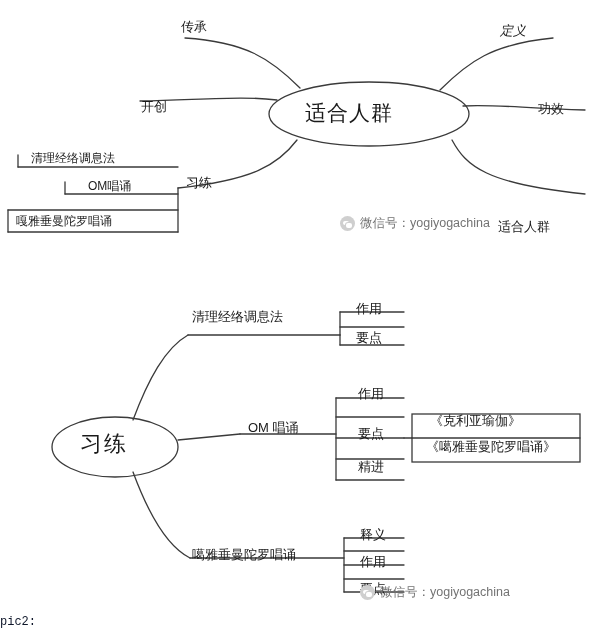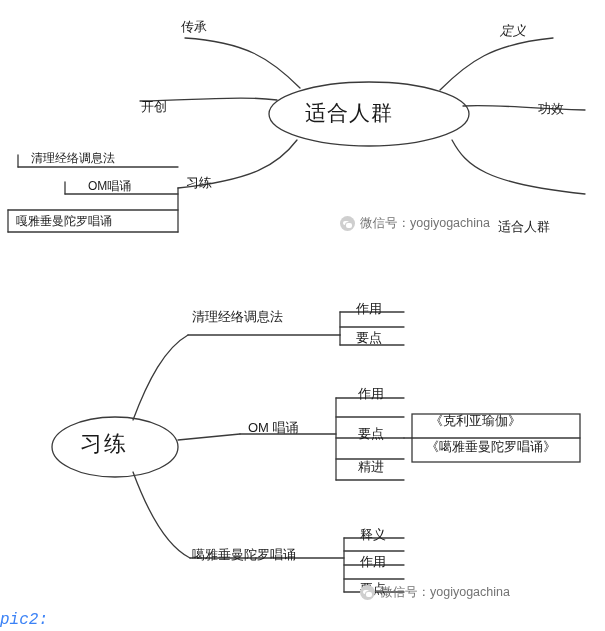--- a/index.html
+++ b/index.html
@@ -76,24 +76,23 @@
     width: 6px;
     height: 4.5px;
     border-radius: 2px;
     background: #ffffff;
     box-shadow: 0 0 0 1px #cfcfcf;
   }
   .footer-tag {
     position: absolute;
     left: 0;
     bottom: 2px;
-    color: #3b82f6;
-    font-size: 16px;
+    color: #0f172a;
+    font-size: 12px;
     font-family: "Liberation Mono", "DejaVu Sans Mono", monospace;
-    font-style: italic;
   }
 </style>
 </head>
 <body>
 
 <svg id="canvas" viewBox="0 0 605 631" aria-hidden="true">
   <g fill="none" stroke="#3a3a3a" stroke-width="1.3" stroke-linecap="round">
 
     <ellipse cx="369" cy="114" rx="100" ry="32"></ellipse>
 

